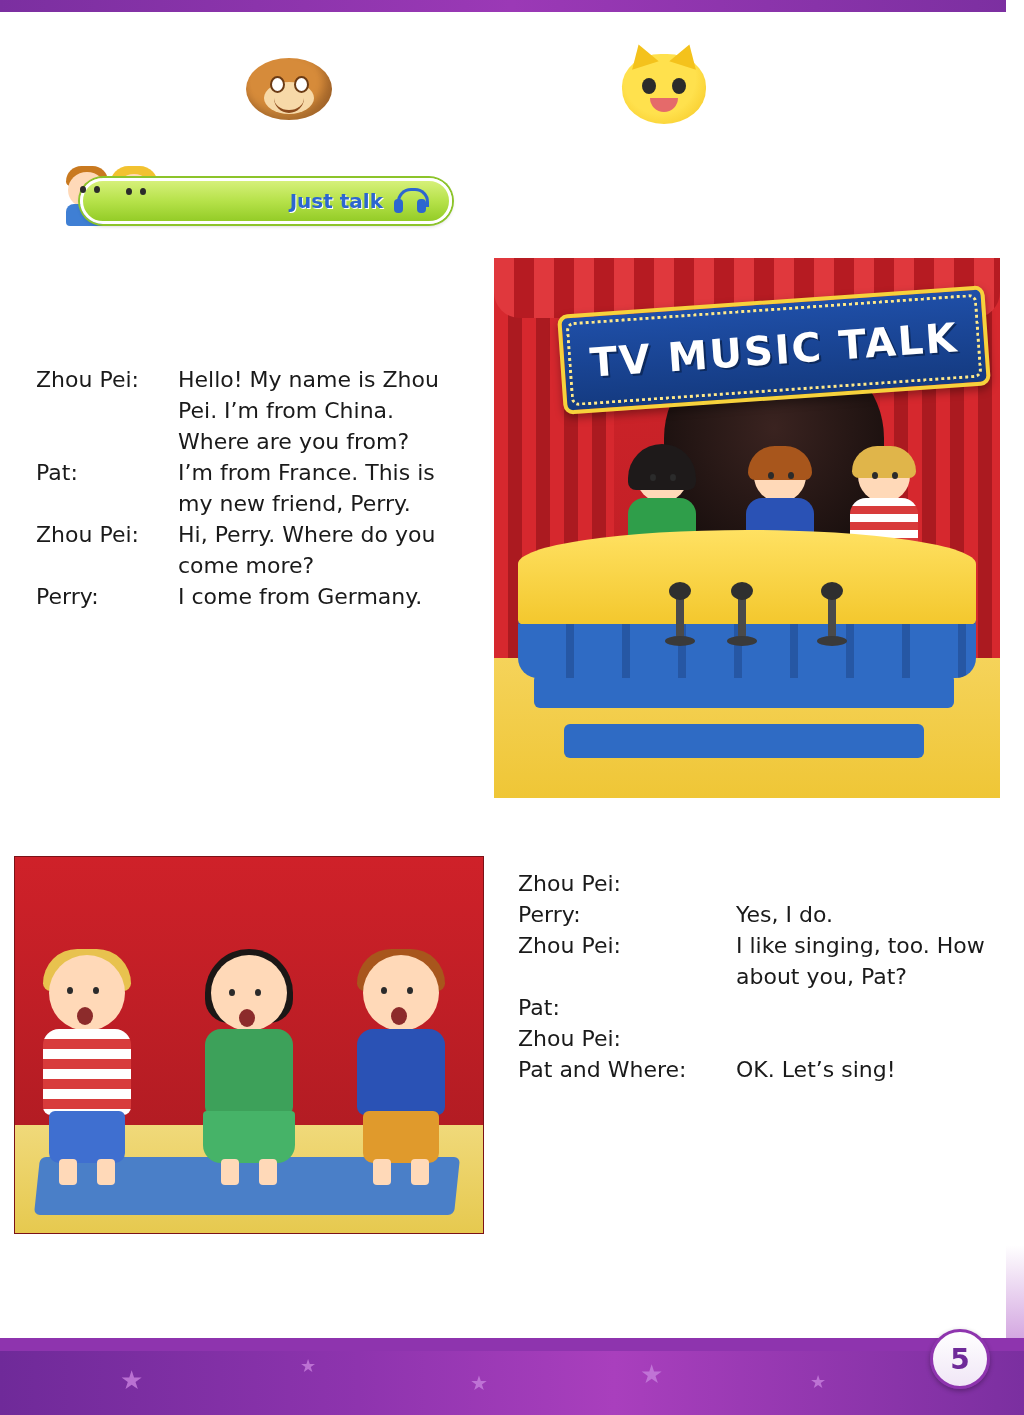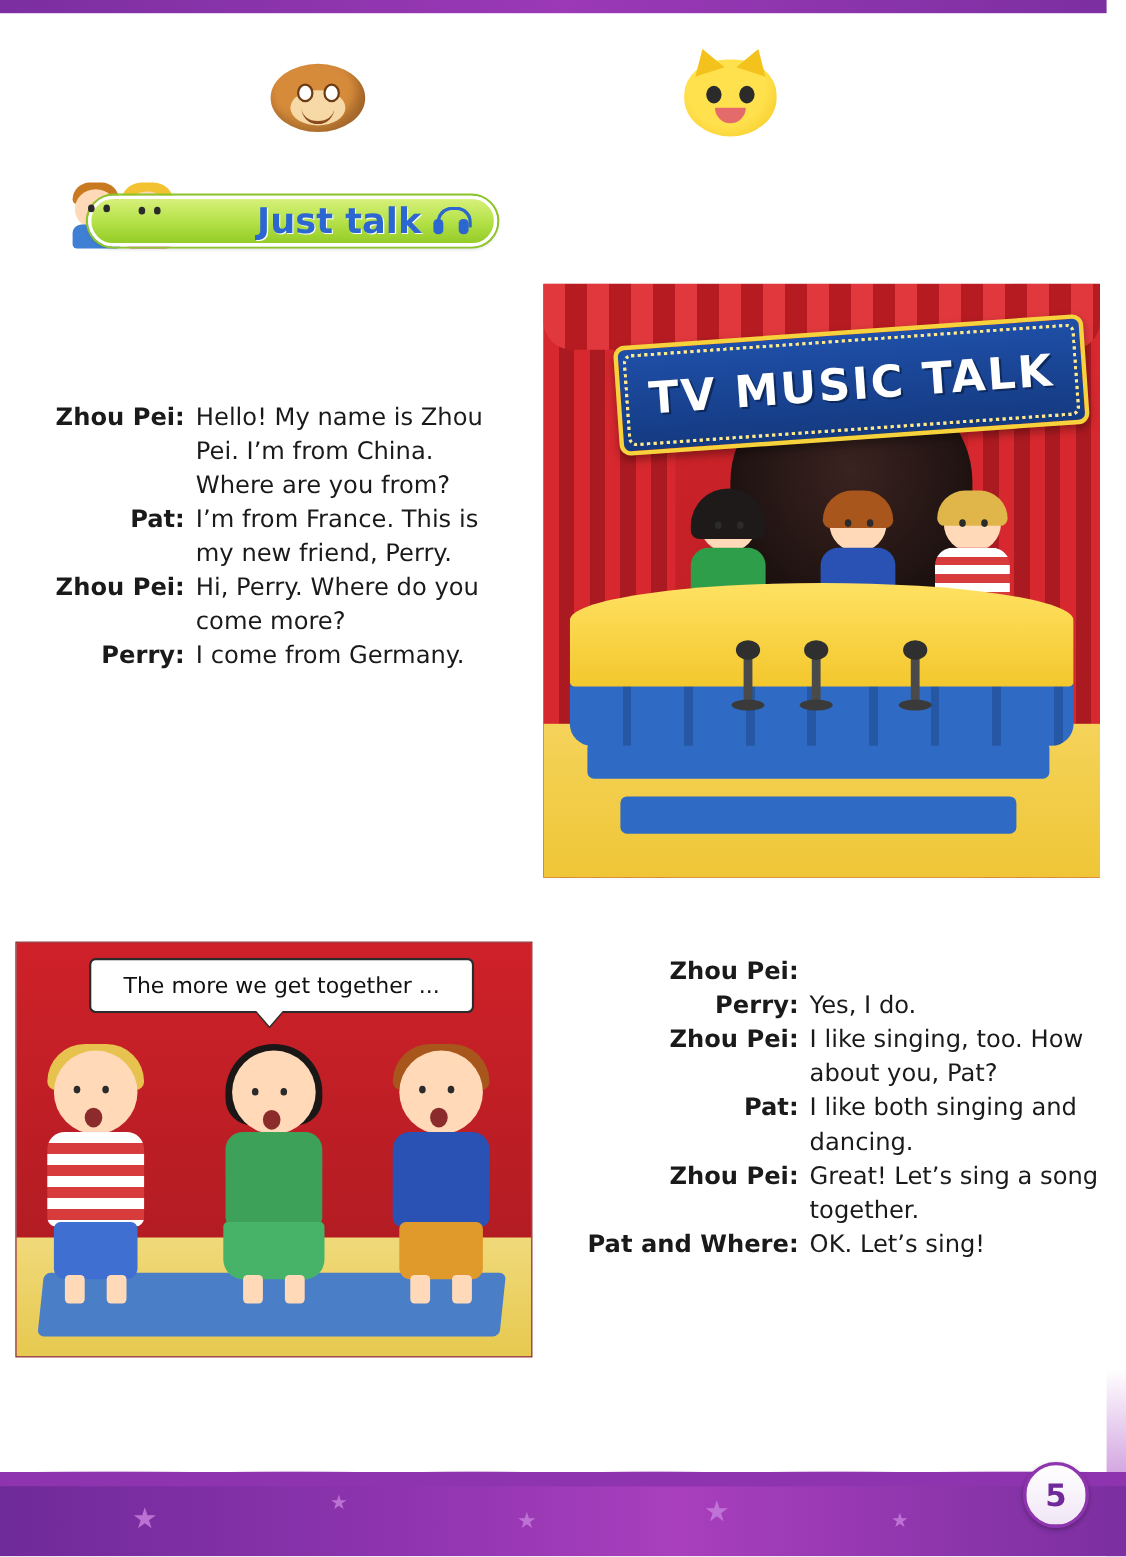--- a/index.html
+++ b/index.html
@@ -177,21 +177,21 @@
     border: 3px solid #ffffff;
     box-shadow: 0 0 0 2px #8cc42a, 0 2px 4px rgba(0,0,0,.2);
     display: flex;
     align-items: center;
     justify-content: flex-end;
     padding-right: 22px;
     box-sizing: border-box;
     gap: 10px;
   }
   .justtalk-label {
-    font-size: 32px;
+    font-size: 20px;
     font-weight: bold;
     color: #2c66d0;
     text-shadow: 1px 1px 0 #ffffff;
     font-family: "DejaVu Sans", sans-serif;
   }
   .headphone-icon {
     width: 34px; height: 26px;
     position: relative;
   }
   .headphone-icon .band {
@@ -272,22 +272,22 @@
     font-size: 22px;
     line-height: 31px;
     color: #1a1a1a;
     font-family: "DejaVu Sans", sans-serif;
   }
   .dialog-row {
     display: flex;
     align-items: flex-start;
   }
   .speaker {
-    font-weight: bold;
-    text-align: right;
+    font-weight: normal;
+    text-align: left;
     flex: 0 0 auto;
     padding-right: 10px;
     white-space: nowrap;
   }
   .line-text {
     flex: 1 1 auto;
   }
 
   #dialog-1 {
     left: 36px;
@@ -692,44 +692,39 @@
       <span class="head"></span>
       <span class="eye-dot" style="left:36px;top:32px;z-index:4;"></span>
       <span class="eye-dot" style="left:62px;top:32px;z-index:4;"></span>
       <span class="mouth-o" style="left:46px;top:52px;"></span>
       <span class="shirt" style="background:#2a52b5;"></span>
       <span class="shorts" style="background:#e09a2c;"></span>
       <span class="legs"></span>
       <span class="shoes"></span>
     </div>
 
-    <div class="bubble">
-      <span class="bubble-text">The more we get together ...</span>
-    </div>
   </div>
 
   <div class="dialog" id="dialog-2">
     <div class="dialog-row">
       <span class="speaker">Zhou Pei:</span>
     </div>
     <div class="dialog-row">
       <span class="speaker">Perry:</span>
       <span class="line-text">Yes, I do.</span>
     </div>
     <div class="dialog-row">
       <span class="speaker">Zhou Pei:</span>
       <span class="line-text">I like singing, too. How about you, Pat?</span>
     </div>
     <div class="dialog-row">
       <span class="speaker">Pat:</span>
-      <span class="line-text">I like both singing and dancing.</span>
     </div>
     <div class="dialog-row">
       <span class="speaker">Zhou Pei:</span>
-      <span class="line-text">Great! Let’s sing a song together.</span>
     </div>
     <div class="dialog-row">
       <span class="speaker">Pat and Where:</span>
       <span class="line-text">OK. Let’s sing!</span>
     </div>
   </div>
 
   <div class="bottom-band">
     <span class="star" style="left:120px; top:24px;">★</span>
     <span class="star" style="left:300px; top:14px; font-size:18px;">★</span>

